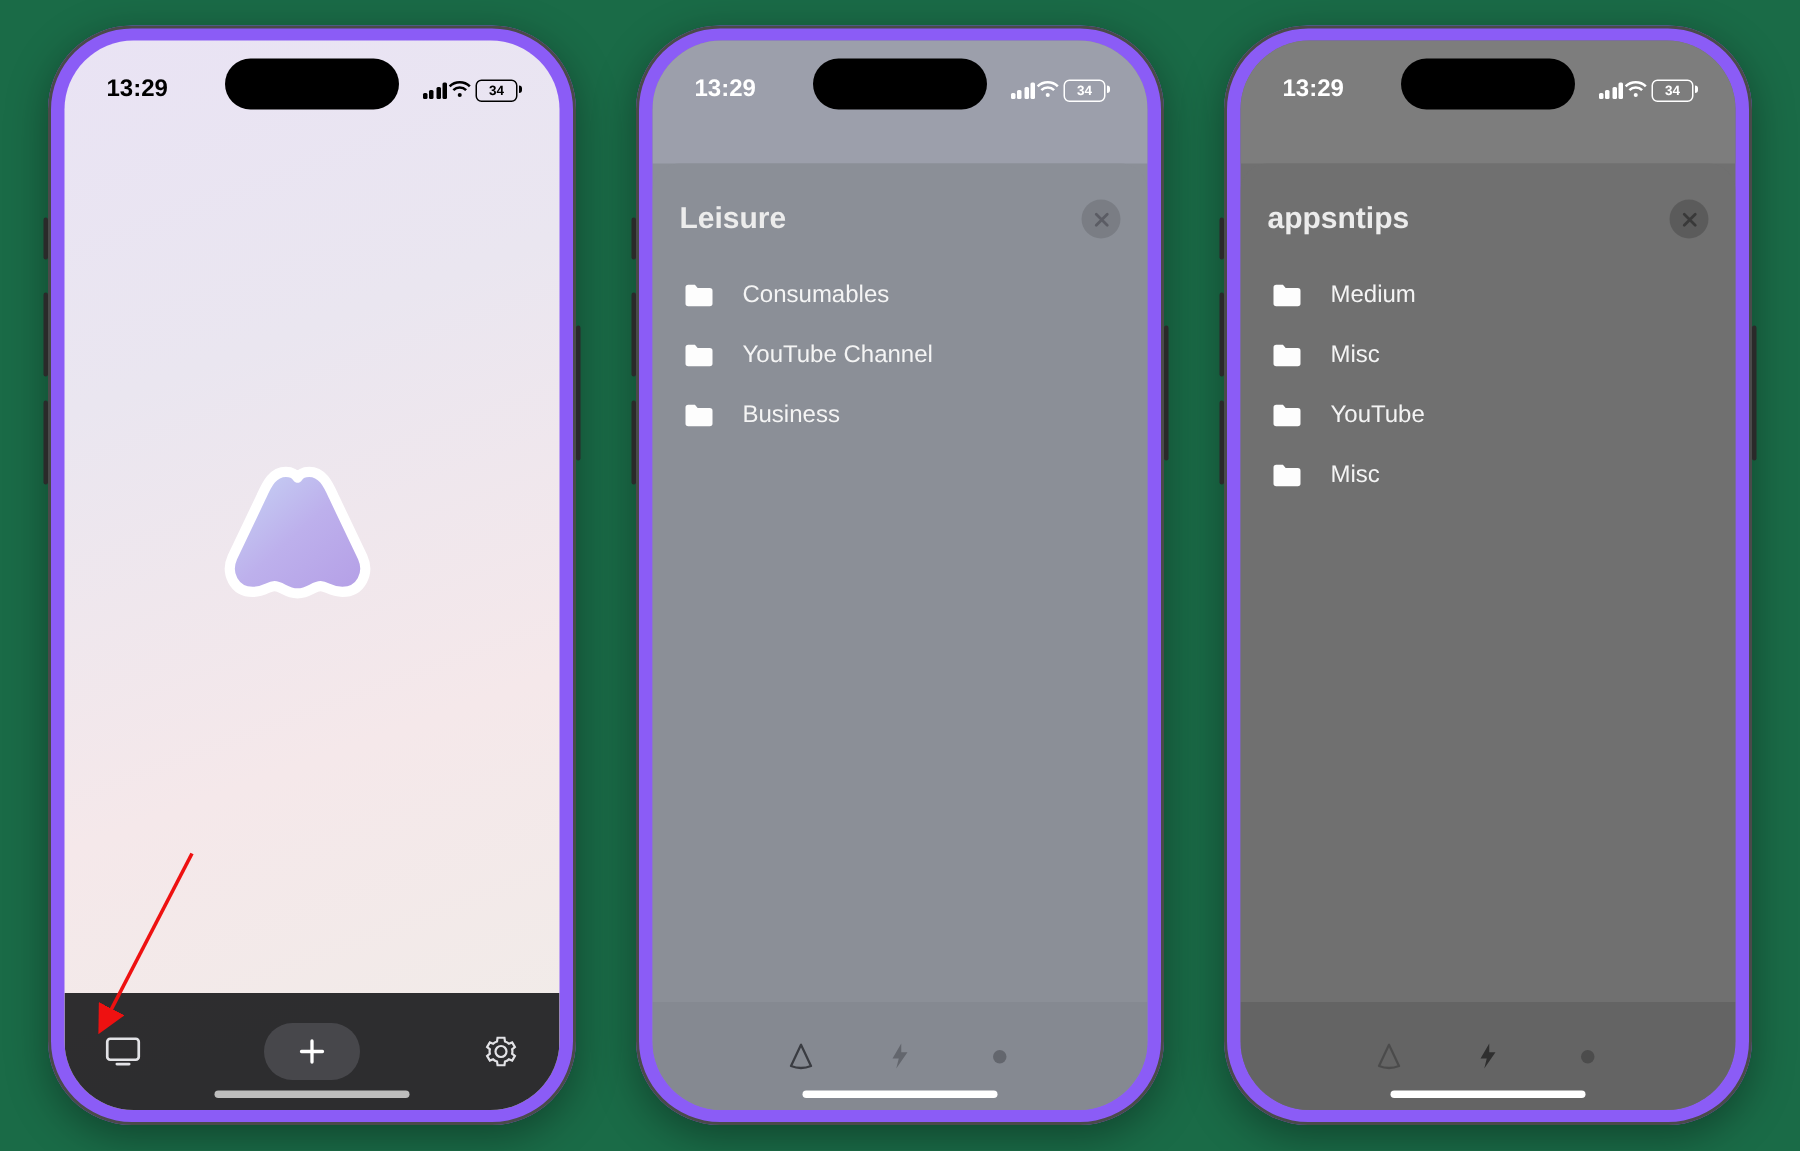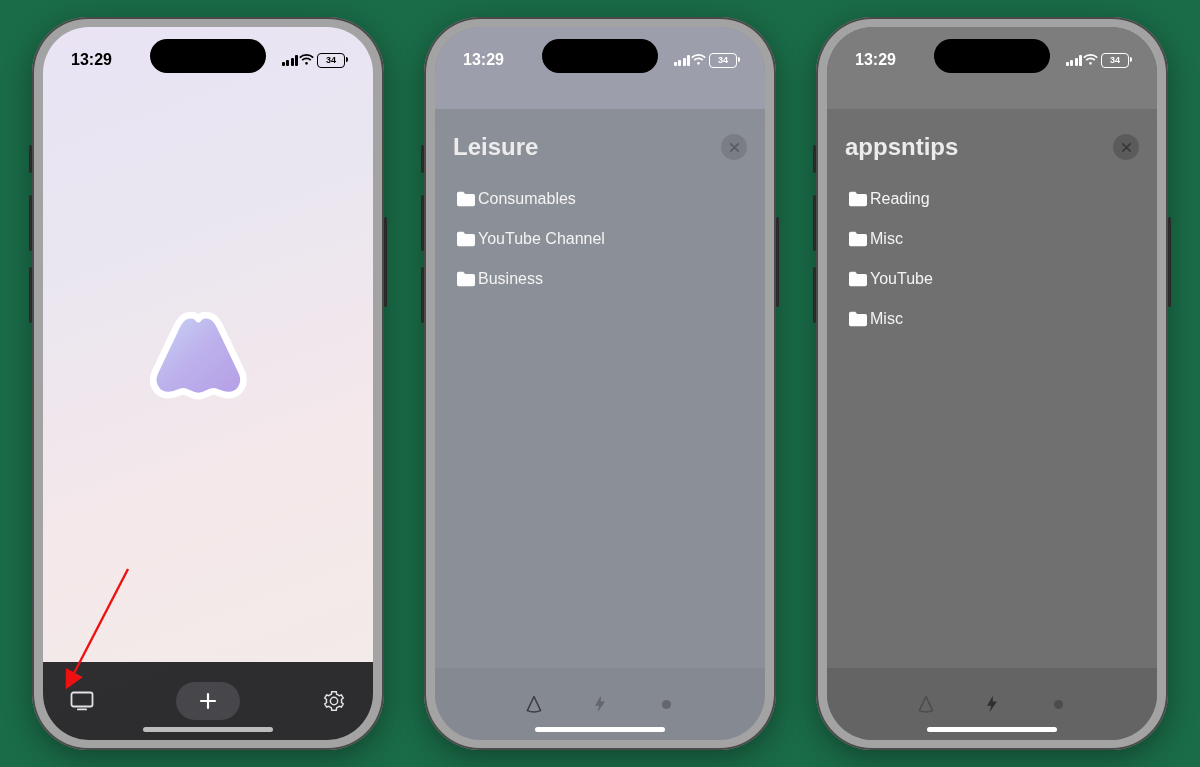--- a/index.html
+++ b/index.html
@@ -9,21 +9,21 @@
     width: 1200px;
     height: 767px;
     position: relative;
     overflow: hidden;
   }
   .phone {
     position: absolute;
     width: 352px;
     height: 733px;
     border-radius: 56px;
-    background: #a3a3a3;
+    background: #8b5cf6;
     box-shadow: inset 0 0 0 2px #4a4a4a, 0 8px 28px rgba(0,0,0,.35);
   }
   .phone-1 { left: 32px;  top: 17px; }
   .phone-2 { left: 424px; top: 17px; }
   .phone-3 { left: 816px; top: 17px; }
 
   
   .side-l1,.side-l2,.side-l3,.side-r1{position:absolute;background:#2a2a2a;border-radius:3px}
   .side-l1{left:-3px;top:128px;width:3px;height:28px}
   .side-l2{left:-3px;top:178px;width:3px;height:56px}
@@ -76,27 +76,27 @@
   .sheet {
     position:absolute; top:82px; left:0; right:0; bottom:0;
     border-radius: 18px 18px 0 0;
     padding: 24px 18px 0;
     z-index:2;
   }
   .phone-2 .sheet{background:#8b8f97}
   .phone-3 .sheet{background:#707070}
 
   .sheet-header{display:flex;align-items:center;justify-content:space-between;margin-bottom:18px}
-  .sheet-title{font-size:24px;font-weight:700;color:#ececec}
+  .sheet-title{font-size:20px;font-weight:700;color:#ececec}
   .close-btn{width:26px;height:26px;border-radius:50%;display:flex;align-items:center;justify-content:center;cursor:pointer}
   .phone-2 .close-btn{background:rgba(0,0,0,.12)}
   .phone-3 .close-btn{background:rgba(0,0,0,.18)}
   .close-btn svg{width:11px;height:11px}
 
-  .folder-row{display:flex;align-items:center;gap:1px;padding:11px 2px;cursor:pointer}
+  .folder-row{display:flex;align-items:center;gap:18px;padding:11px 2px;cursor:pointer}
   .folder-ic{width:22px;height:18px;flex-shrink:0}
   .folder-label{font-size:16px;color:#f4f4f4}
 
   
   .tabstrip{position:absolute;bottom:0;left:0;right:0;height:72px;display:flex;align-items:center;justify-content:center;gap:44px;z-index:3}
   .phone-2 .tabstrip{background:rgba(0,0,0,.04)}
   .phone-3 .tabstrip{background:rgba(0,0,0,.10)}
   .tab-item{width:22px;height:22px;display:flex;align-items:center;justify-content:center;opacity:.45}
   .tab-item.active{opacity:1}
   .dot{width:9px;height:9px;border-radius:50%;background:currentColor}
@@ -291,21 +291,21 @@
           <svg viewBox="0 0 12 12">
               <path d="M2 2l8 8M10 2l-8 8" stroke="rgba(30,30,30,.55)" stroke-width="2" stroke-linecap="round"></path>
             </svg>
         </div>
       </div>
       <div>
           <div class="folder-row">
             <svg class="folder-ic" viewBox="0 0 24 20">
               <path d="M2 4a2 2 0 012-2h5l2 2.5h9a2 2 0 012 2V16a2 2 0 01-2 2H4a2 2 0 01-2-2z" fill="#fdfdfd"></path>
             </svg>
-            <span class="folder-label">Reading</span>
+            <span class="folder-label">Medium</span>
           </div>
           <div class="folder-row">
             <svg class="folder-ic" viewBox="0 0 24 20">
               <path d="M2 4a2 2 0 012-2h5l2 2.5h9a2 2 0 012 2V16a2 2 0 01-2 2H4a2 2 0 01-2-2z" fill="#fdfdfd"></path>
             </svg>
             <span class="folder-label">Misc</span>
           </div>
           <div class="folder-row">
             <svg class="folder-ic" viewBox="0 0 24 20">
               <path d="M2 4a2 2 0 012-2h5l2 2.5h9a2 2 0 012 2V16a2 2 0 01-2 2H4a2 2 0 01-2-2z" fill="#fdfdfd"></path>

